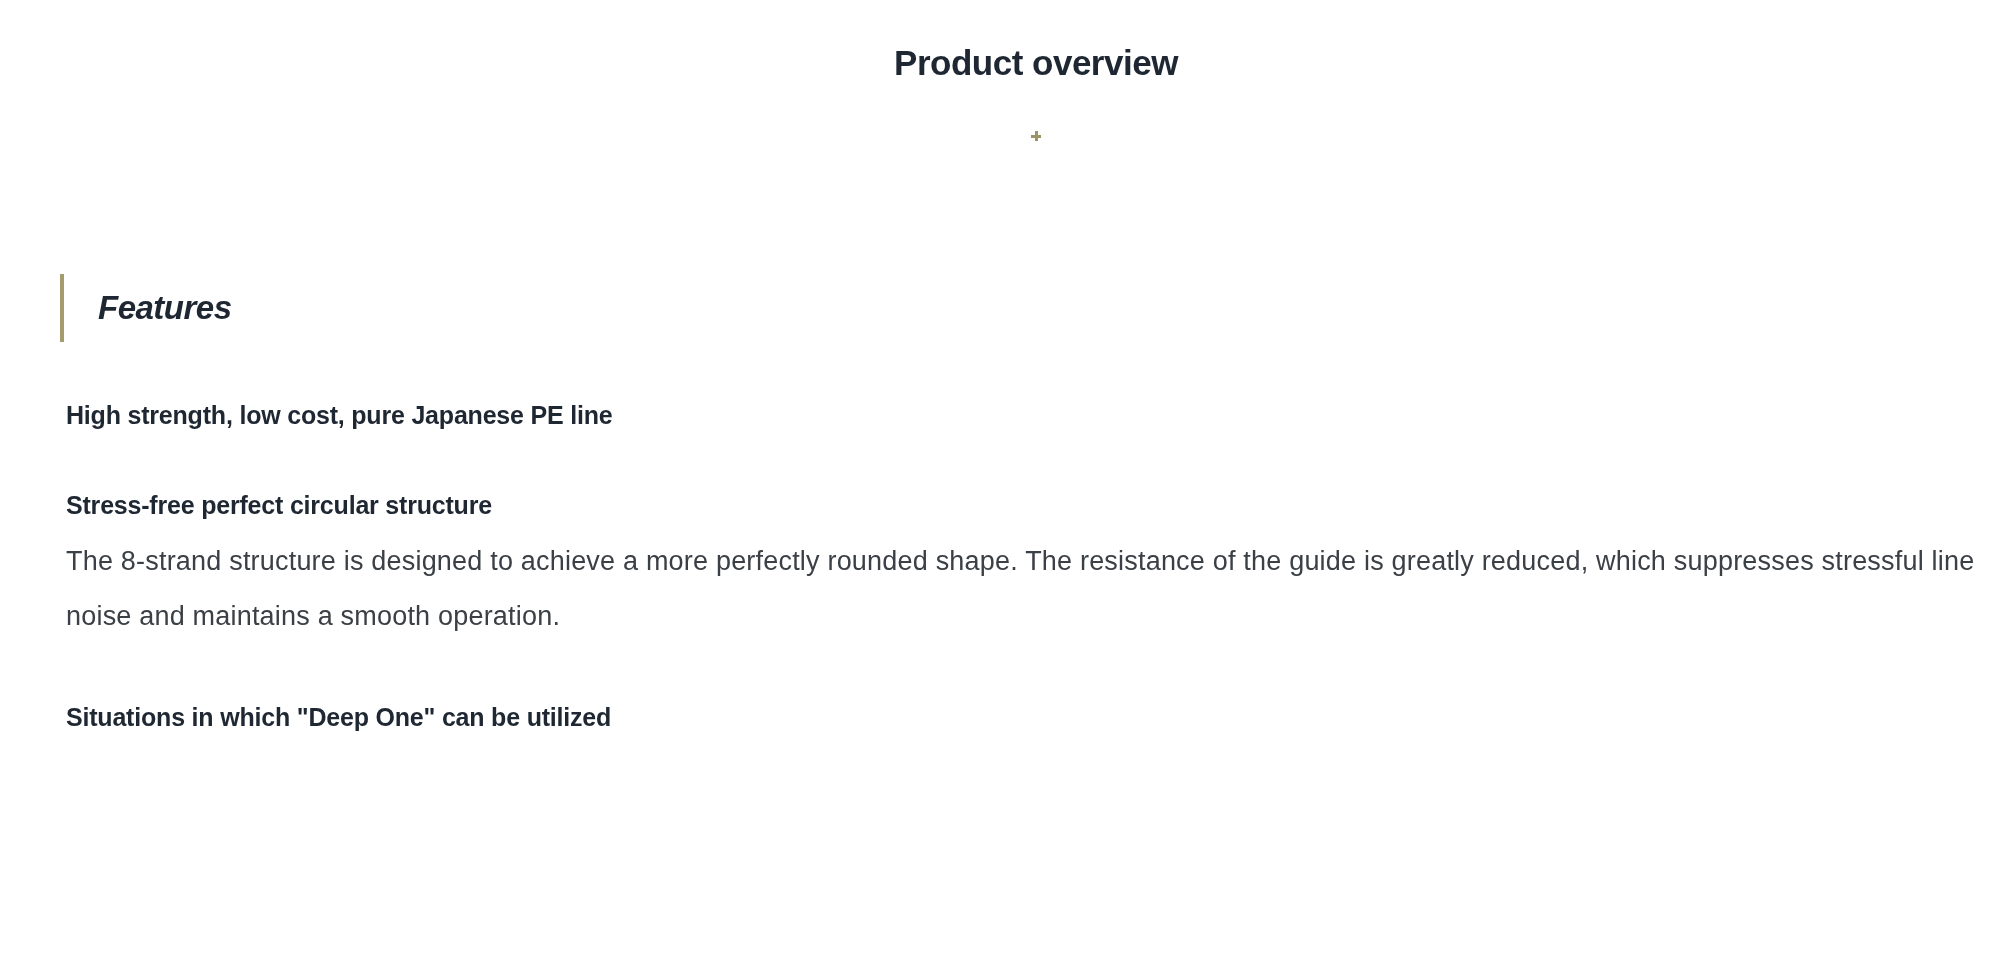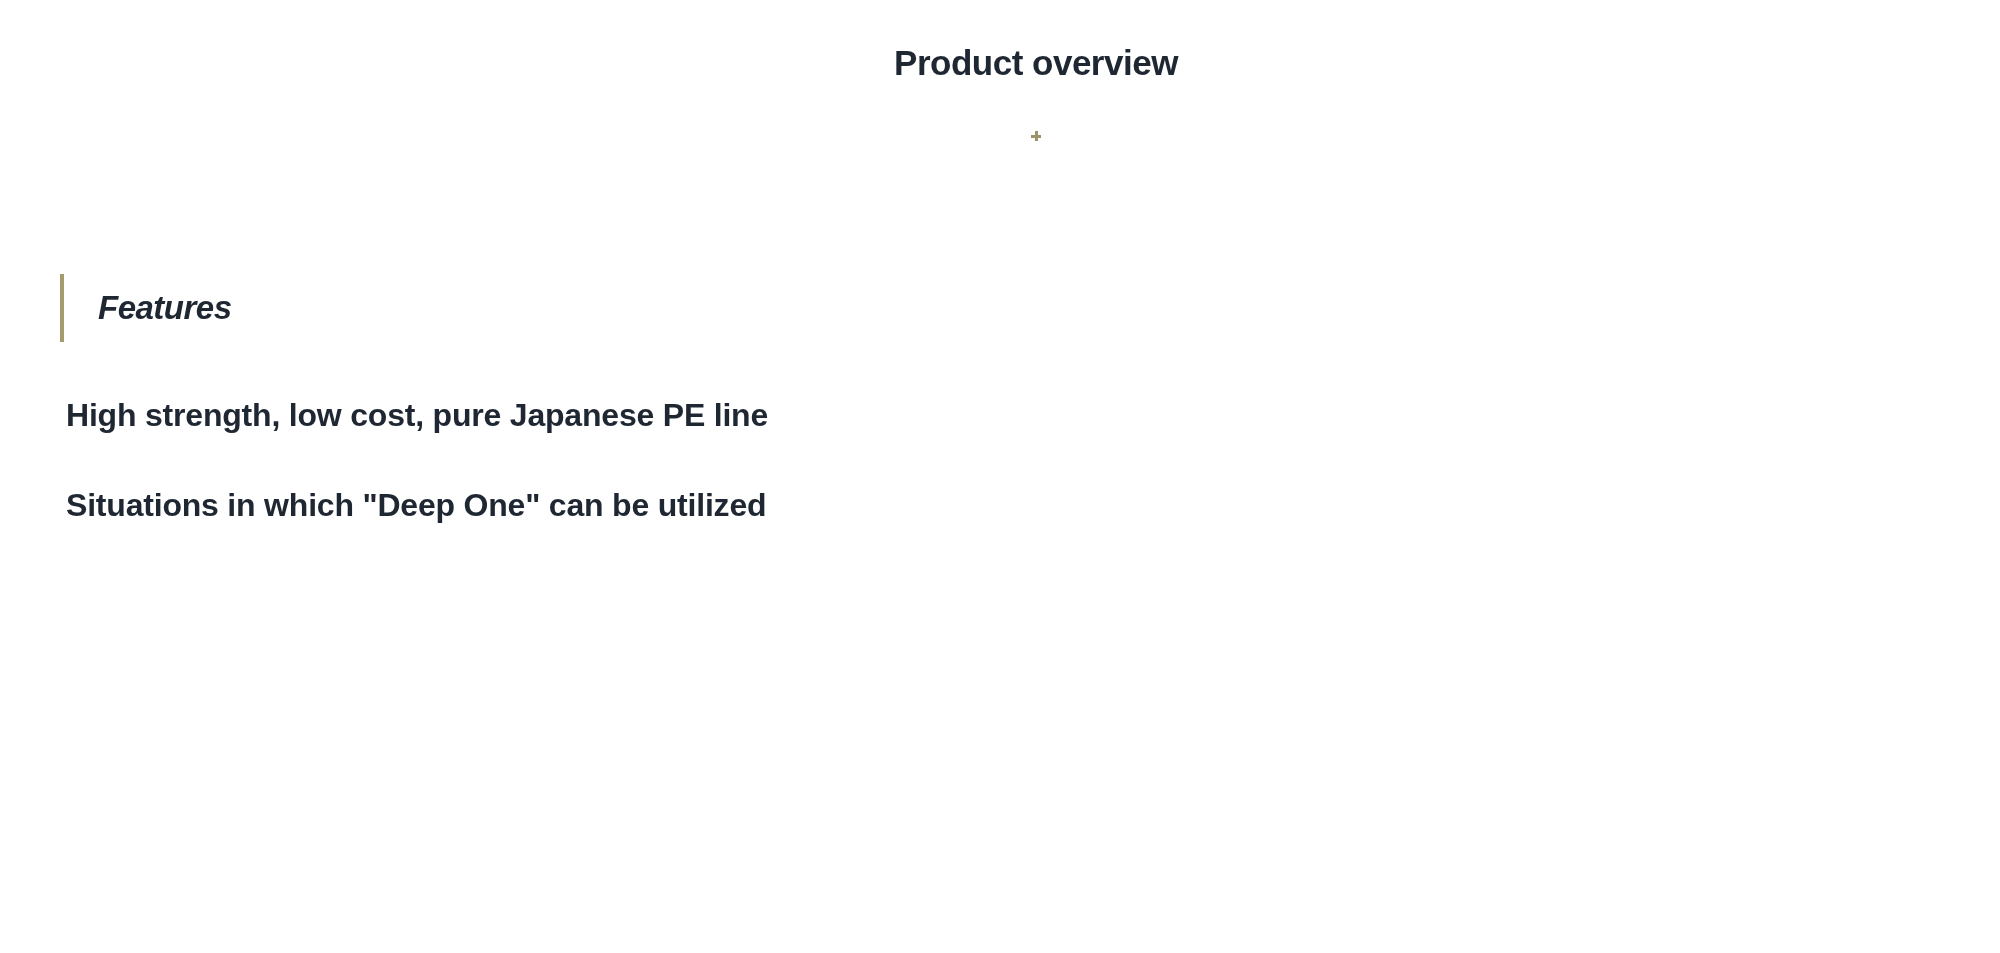--- a/index.html
+++ b/index.html
@@ -78,21 +78,21 @@
     font-weight: 700;
     letter-spacing: -0.5px;
     color: #1e2732;
   }
 
   
   .feature {
     margin: 56px 25px 0 18px;
   }
   .feature h3 {
-    font-size: 32px;
+    font-size: 25px;
     font-weight: 700;
     letter-spacing: -0.2px;
     color: #1e2732;
     line-height: 34px;
     margin-bottom: 11px;
   }
   .feature p {
     font-size: 27px;
     font-weight: 400;
     color: #3b4046;
@@ -119,19 +119,21 @@
 
   <div class="features-heading">
     <span class="txt">Features</span>
   </div>
 
   <article class="feature">
     <h3>High strength, low cost, pure Japanese PE line</h3>
   </article>
 
   <article class="feature">
+    <h3>Stress-free perfect circular structure</h3>
+    <p>The 8-strand structure is designed to achieve a more perfectly rounded shape. The resistance of the guide is greatly reduced, which suppresses stressful line noise and maintains a smooth operation.</p>
   </article>
 
   <article class="feature">
     <h3>Situations in which "Deep One" can be utilized</h3>
   </article>
 
 </div>
 
 </body></html>

